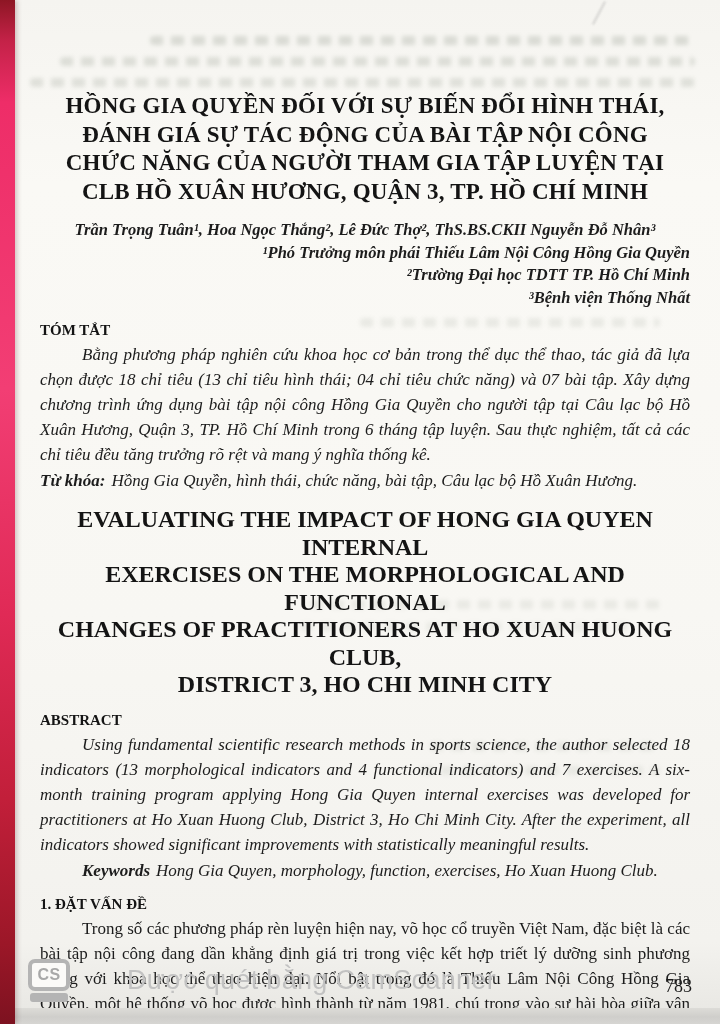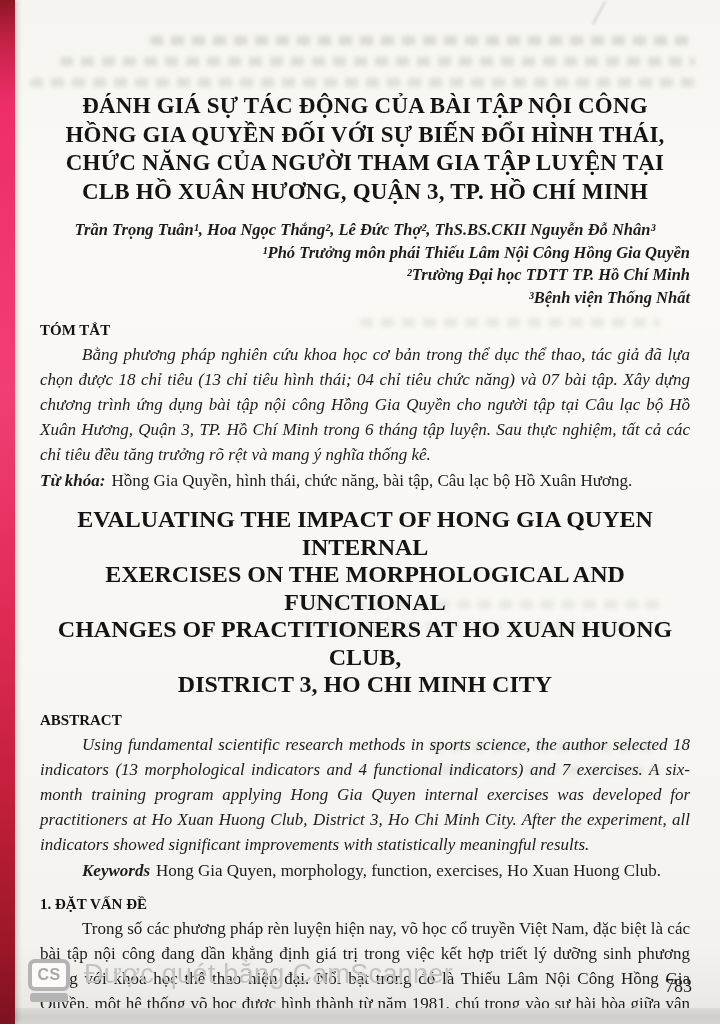--- a/index.html
+++ b/index.html
@@ -29,27 +29,27 @@
   }
   .title-vi{font-size:23px;line-height:28.5px;font-weight:bold;text-align:center;color:#141414;letter-spacing:.2px;}
   .authors{margin-top:13px;font-style:italic;font-weight:bold;font-size:16.5px;line-height:22.5px;}
   .authors .first{text-align:center;}
   .authors .aff{text-align:right;}
   .h-sec{margin-top:9px;font-weight:bold;font-size:15px;line-height:24px;text-align:left;color:#141414;}
   .para-italic{font-style:italic;}
   .indent{text-indent:42px;}
   .kw-line{margin-top:1px;}
   .kw-label{font-weight:bold;font-style:italic;margin-right:6px;margin-top:22px;}
-  .kw-text{}
+  .kw-text{font-style:italic;}
   .title-en{margin-top:13px;font-size:24px;line-height:27.5px;font-weight:bold;text-align:center;color:#141414;}
   .abstract-en{font-style:italic;}
   .sec1-p{text-align:justify;}
   .footer-band{position:absolute;left:0;bottom:0;width:720px;height:16px;
     background:linear-gradient(180deg,#dddcd8 0%,#cfcecb 55%,#d6d5d2 100%);filter:blur(.5px);}
-  .watermark{position:absolute;left:28px;top:959px;display:flex;align-items:flex-start;}
+  .watermark{position:absolute;left:28px;top:959px;display:flex;align-items:center;gap:43px;}
   .cs-icon{display:flex;flex-direction:column;align-items:center;}
   .cs-box{
     width:34px;height:24px;border:4px solid #b4b4b4;border-radius:7px;
     display:flex;align-items:center;justify-content:center;background:#fbfaf8;
     font-family:"Liberation Sans",sans-serif;font-weight:bold;font-size:16px;color:#a8a8a8;letter-spacing:.5px;
   }
   .cs-base{width:38px;height:9px;background:#b4b4b4;border-radius:3px;margin-top:2px;}
   .wm-text{
     margin-left:14px;font-family:"Liberation Sans",sans-serif;
     font-size:27px;color:#c2c2c2;letter-spacing:.3px;
@@ -68,22 +68,22 @@
   <div class="bleed" style="left:360px;top:318px;width:300px;opacity:.22;"></div>
   <div class="bleed" style="left:310px;top:600px;width:350px;opacity:.20;"></div>
   <div class="bleed" style="left:300px;top:622px;width:330px;opacity:.17;"></div>
   <div class="bleed" style="left:430px;top:742px;width:230px;opacity:.22;"></div>
   <div class="bleed" style="left:420px;top:766px;width:240px;opacity:.18;"></div>
   <div class="corner-mark"></div>
 
   <div class="article">
 
     <div class="title-vi">
+      <div>HỒNG GIA QUYỀN ĐỐI VỚI SỰ BIẾN ĐỔI HÌNH THÁI,</div>
       <div>ĐÁNH GIÁ SỰ TÁC ĐỘNG CỦA BÀI TẬP NỘI CÔNG</div>
-      <div>HỒNG GIA QUYỀN ĐỐI VỚI SỰ BIẾN ĐỔI HÌNH THÁI,</div>
       <div>CHỨC NĂNG CỦA NGƯỜI THAM GIA TẬP LUYỆN TẠI</div>
       <div>CLB HỒ XUÂN HƯƠNG, QUẬN 3, TP. HỒ CHÍ MINH</div>
     </div>
 
     <div class="authors">
       <div class="first">Trần Trọng Tuân¹, Hoa Ngọc Thắng², Lê Đức Thợ², ThS.BS.CKII Nguyễn Đỗ Nhân³</div>
       <div class="aff">¹Phó Trưởng môn phái Thiếu Lâm Nội Công Hồng Gia Quyền</div>
       <div class="aff">²Trường Đại học TDTT TP. Hồ Chí Minh</div>
       <div class="aff">³Bệnh viện Thống Nhất</div>
     </div>

